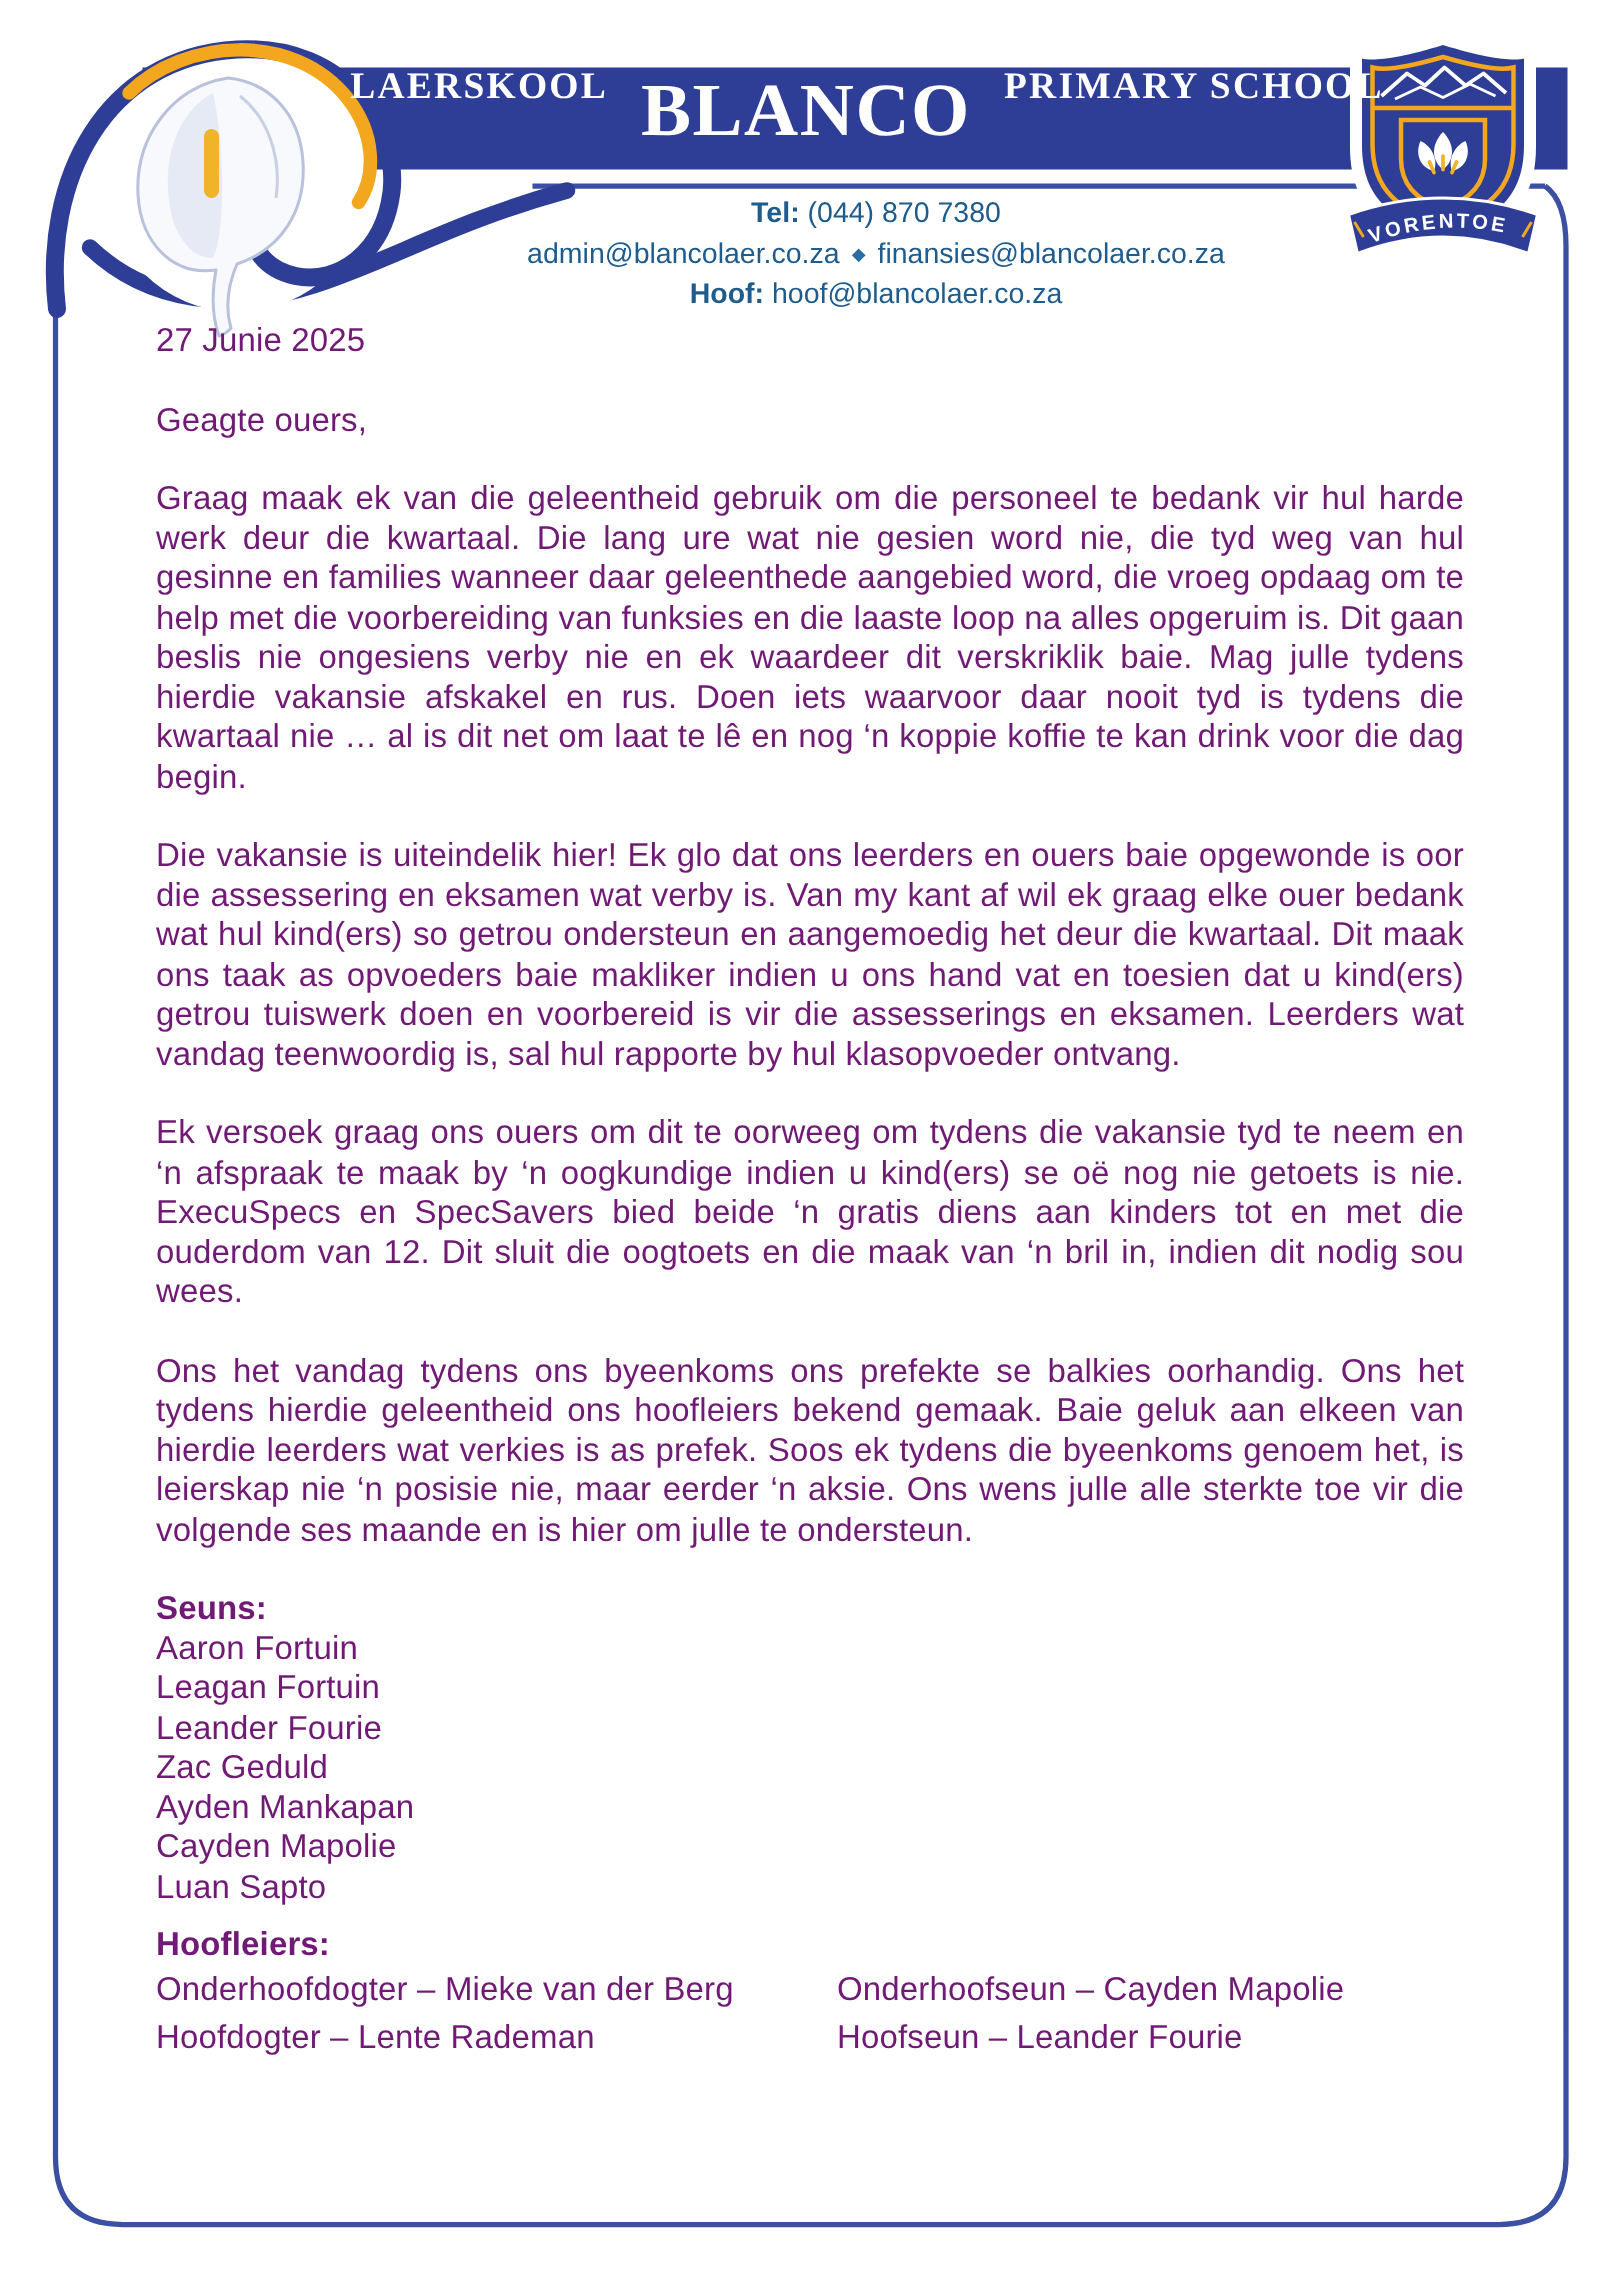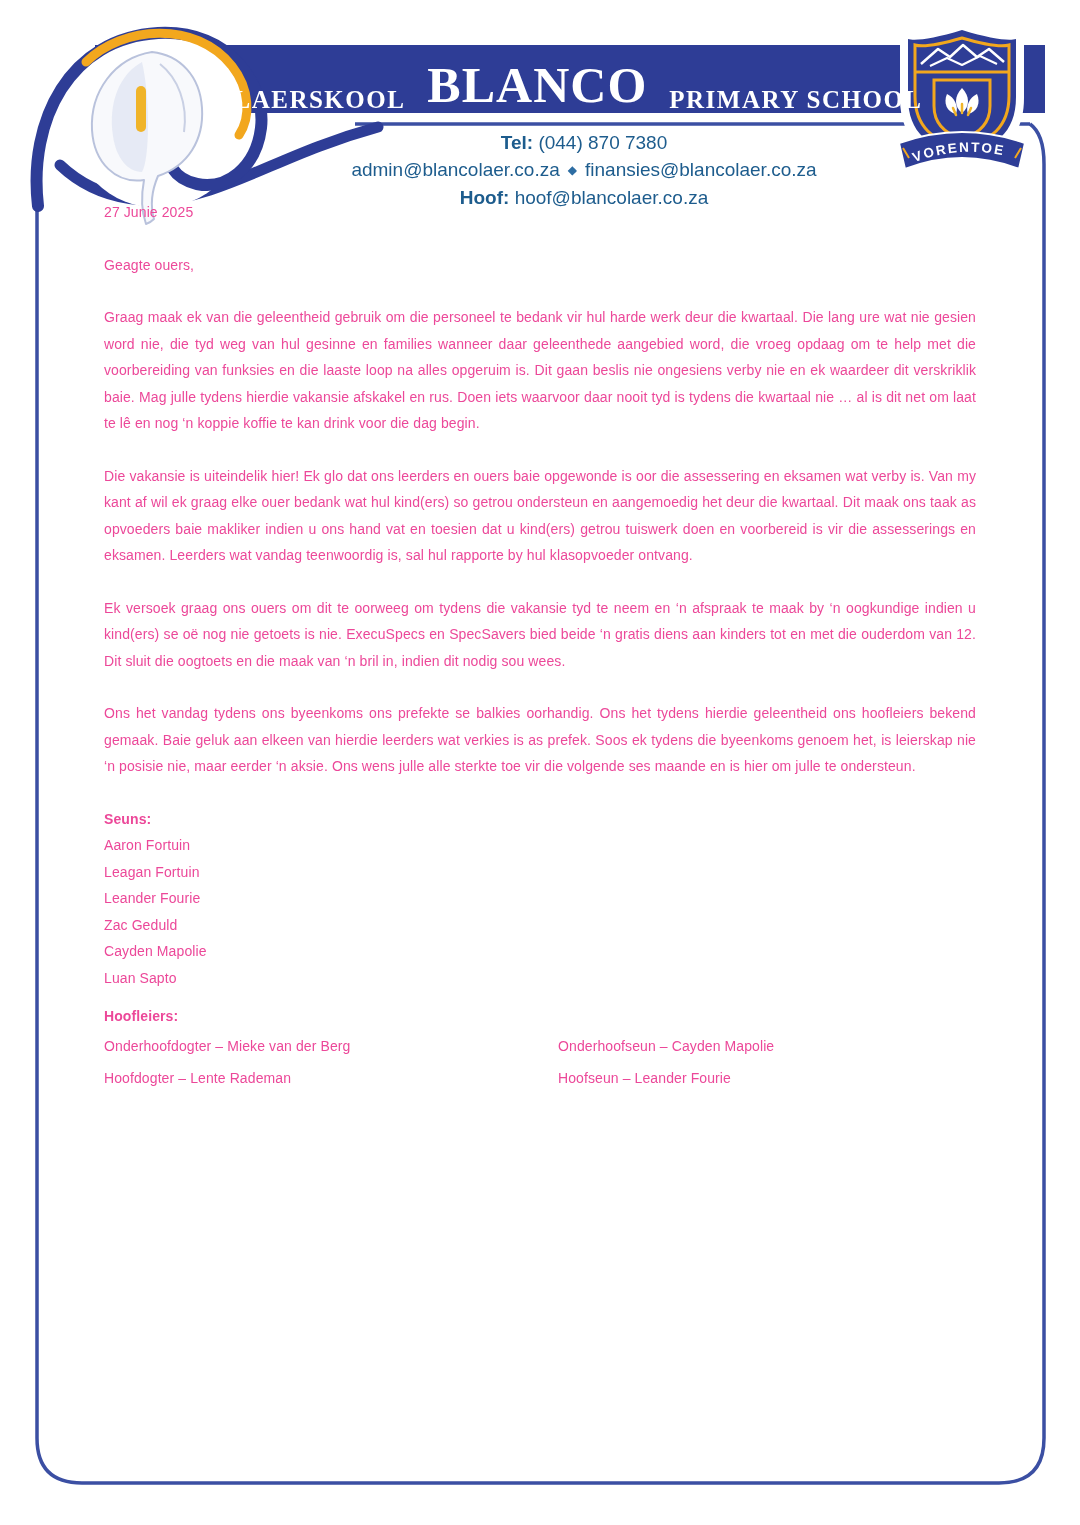--- a/index.html
+++ b/index.html
@@ -7,37 +7,37 @@
     position:relative;
     width:1080px;height:1525px;
     background:#ffffff;
     font-family:"Liberation Sans", sans-serif;
     overflow:hidden;
   }
   .decor{position:absolute;left:0;top:0;}
   
   .banner-text{
     position:absolute;left:248px;top:44px;width:660px;height:70px;
-    display:flex;align-items:flex-end;justify-content:center;gap:22px;
+    display:flex;align-items:flex-start;justify-content:center;gap:22px;
     color:#ffffff;font-family:"Liberation Serif", serif;font-weight:bold;
     white-space:nowrap;
   }
   .banner-small{font-size:25px;letter-spacing:1.5px;}
   .banner-big{font-size:50px;letter-spacing:1px;}
   
   .contact{
     position:absolute;left:104px;top:129px;width:960px;
     text-align:center;color:#1d5c8d;font-size:19px;line-height:27px;
   }
   .contact b{font-weight:bold;text-align:center;}
   .contact .sep{font-size:12px;vertical-align:2px;padding:0 8px;color:#2d6da3;}
   
   .letter{
-    position:absolute;left:104px;top:199px;width:872px;
-    color:#ec4899;font-size:14px;line-height:26.5px;letter-spacing:.1px;
+    position:absolute;left:104px;top:214px;width:872px;
+    color:#701a75;font-size:22px;line-height:26.5px;letter-spacing:.1px;
   }
   .date-line{margin-bottom:26px;}
   .salutation{margin-bottom:26px;}
   .letter p{margin:0 0 26px 0;text-align:justify;}
   .names-grid{display:grid;grid-template-columns:454px auto;margin-top:2px;}
   .list-title{font-weight:bold;}
   .name-item{line-height:26.5px;}
   .leaders{margin-top:12px;}
   .leader-row{display:grid;grid-template-columns:454px auto;line-height:32px;}
 </style>
@@ -117,20 +117,21 @@
     <p>Ek versoek graag ons ouers om dit te oorweeg om tydens die vakansie tyd te neem en ‘n afspraak te maak by ‘n oogkundige indien u kind(ers) se oë nog nie getoets is nie. ExecuSpecs en SpecSavers bied beide ‘n gratis diens aan kinders tot en met die ouderdom van 12. Dit sluit die oogtoets en die maak van ‘n bril in, indien dit nodig sou wees.</p>
     <p>Ons het vandag tydens ons byeenkoms ons prefekte se balkies oorhandig. Ons het tydens hierdie geleentheid ons hoofleiers bekend gemaak. Baie geluk aan elkeen van hierdie leerders wat verkies is as prefek. Soos ek tydens die byeenkoms genoem het, is leierskap nie ‘n posisie nie, maar eerder ‘n aksie. Ons wens julle alle sterkte toe vir die volgende ses maande en is hier om julle te ondersteun.</p>
 
     <div class="names-grid">
       <div>
         <div class="list-title">Seuns:</div>
         <div class="name-item">Aaron Fortuin</div>
         <div class="name-item">Leagan Fortuin</div>
         <div class="name-item">Leander Fourie</div>
         <div class="name-item">Zac Geduld</div>
+        <div class="name-item">Ayden Mankapan</div>
         <div class="name-item">Cayden Mapolie</div>
         <div class="name-item">Luan Sapto</div>
       </div>
     </div>
 
     <div class="leaders">
       <div class="list-title">Hoofleiers:</div>
       <div class="leader-row">
         <div>Onderhoofdogter – Mieke van der Berg</div>
         <div>Onderhoofseun – Cayden Mapolie</div>

